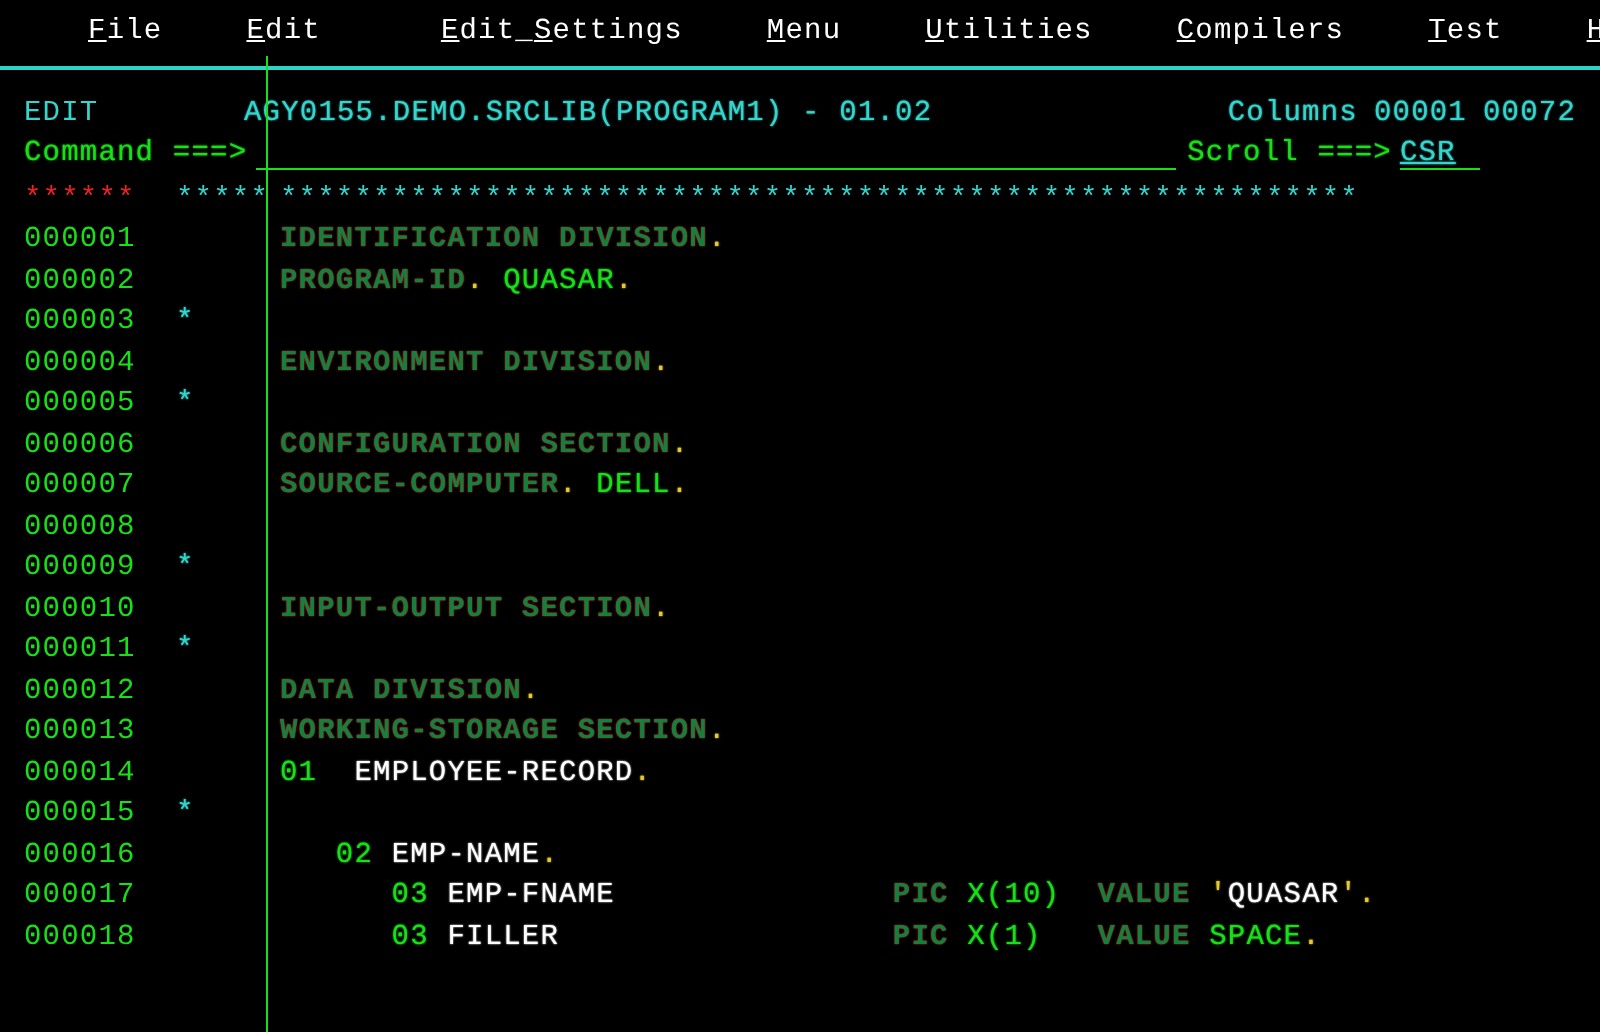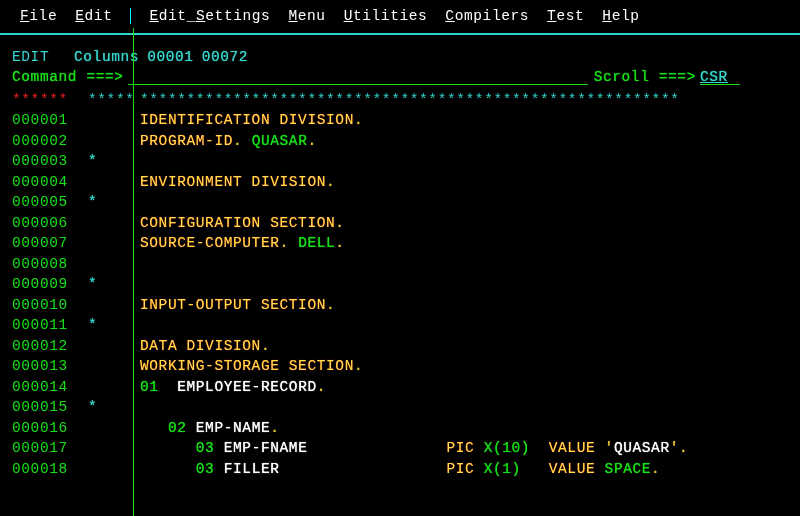--- a/index.html
+++ b/index.html
@@ -13,41 +13,41 @@
     overflow: hidden;
     color: #fff;
     line-height: 20.5px;
   }
   .menubar {
     display: flex;
     gap: 18px;
     padding: 6px 20px 2px 20px;
     color: #fff;
   }
-  .menu-item { cursor: pointer; }
+  .menu-item { cursor: pointer; margin-left: 24px; }
   .menu-item .mn { text-decoration: underline; }
   .menu-sep {
     width: 1px;
     background: #0ff;
     height: 16px;
     margin-top: 2px;
   }
   .hr-cyan {
     border: none;
     border-top: 2px solid #2bd4c9;
     margin: 4px 0 0 0;
   }
   .status-row, .cmd-row {
     display: flex;
     padding: 0 12px;
   }
   .status-row { margin-top: 12px; }
   .turq { color: #34d5cc; text-shadow: 0 0 1px #34d5cc; }
   .green { color: #18e018; text-shadow: 0 0 1px #18e018; }
-  .red { color: #fde047; text-shadow: 0 0 1px #ee2222; }
+  .red { color: #15803d; text-shadow: 0 0 1px #ee2222; font-weight: bold; }
   .yellow { color: #e8c830; text-shadow: 0 0 1px #e8c830; }
   .white { color: #fff; text-shadow: 0 0 1px #fff; }
   .mode { color: #34d5cc; width: 62px; }
   .flex1 { flex: 1; }
   .cmd-input {
     flex: 1;
     border-bottom: 1px solid #18e018;
     height: 18px;
     margin: 0 6px 0 4px;
     max-width: 460px;
@@ -97,20 +97,21 @@
   <span class="menu-item"><span class="mn">C</span>ompilers</span>
   <span class="menu-item"><span class="mn">T</span>est</span>
   <span class="menu-item"><span class="mn">H</span>elp</span>
 </div>
 <hr class="hr-cyan">
 
 <div class="ruler-vert"></div>
 
 <div class="status-row">
   <span class="mode">EDIT</span>
+  <span class="turq flex1" style="padding-left:48px">AGY0155.DEMO.SRCLIB(PROGRAM1) - 01.02</span>
   <span class="turq">Columns</span>
   <span class="turq" style="padding-left:8px">00001</span>
   <span class="turq" style="padding-left:8px">00072</span>
 </div>
 
 <div class="cmd-row">
   <span class="green">Command ===&gt;</span>
   <span class="cmd-input"></span>
   <span class="green">Scroll ===&gt;</span>
   <span class="scroll-input turq"><span style="text-decoration: underline;">CSR</span>&nbsp;</span>

